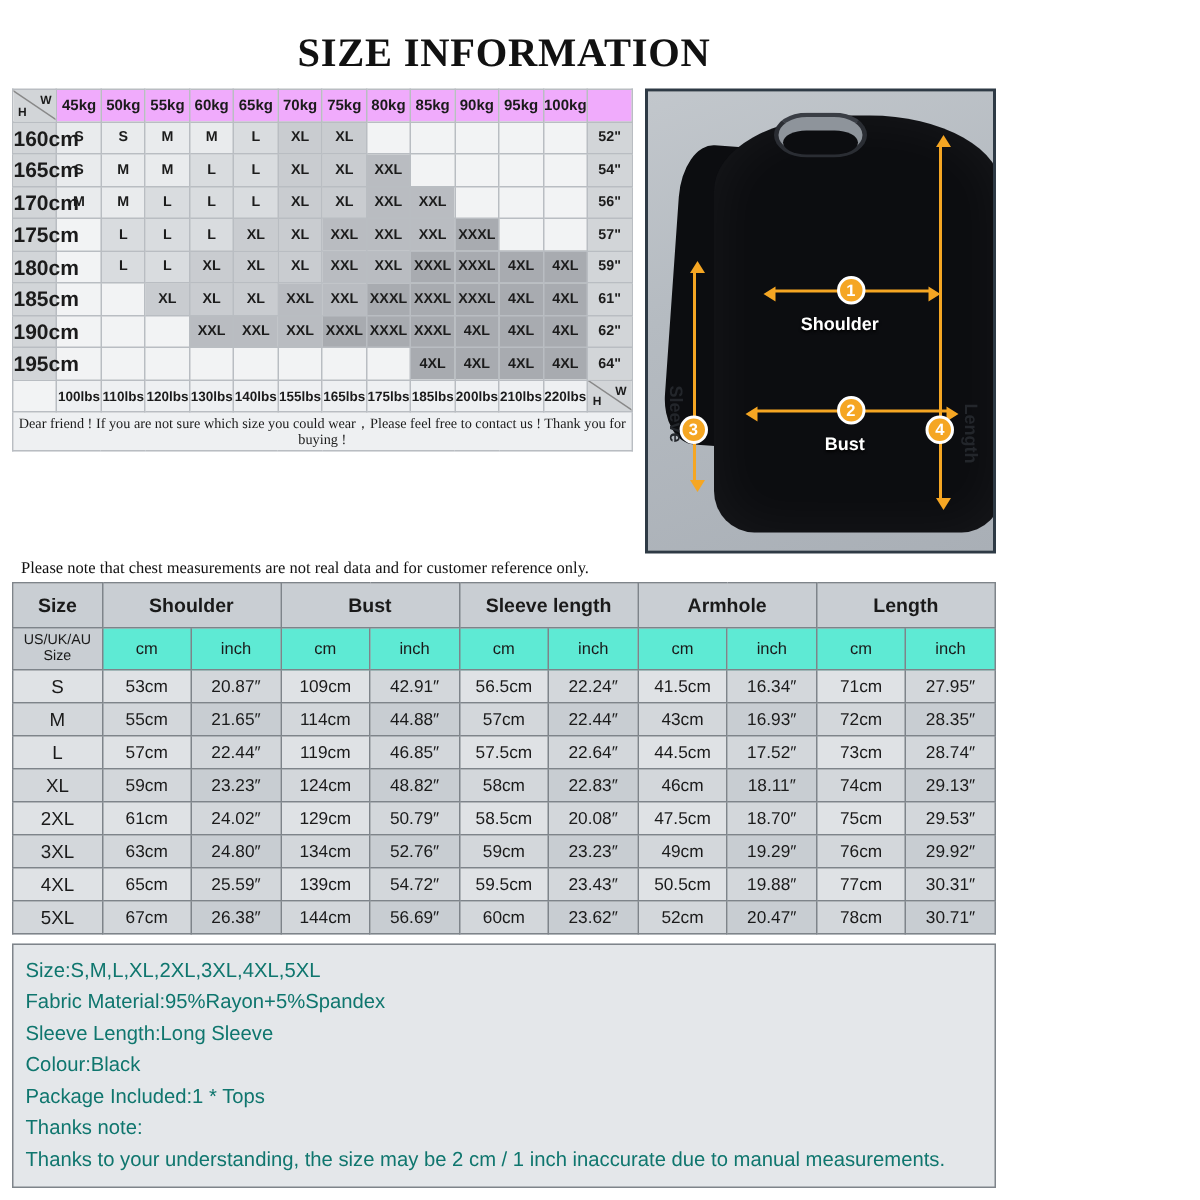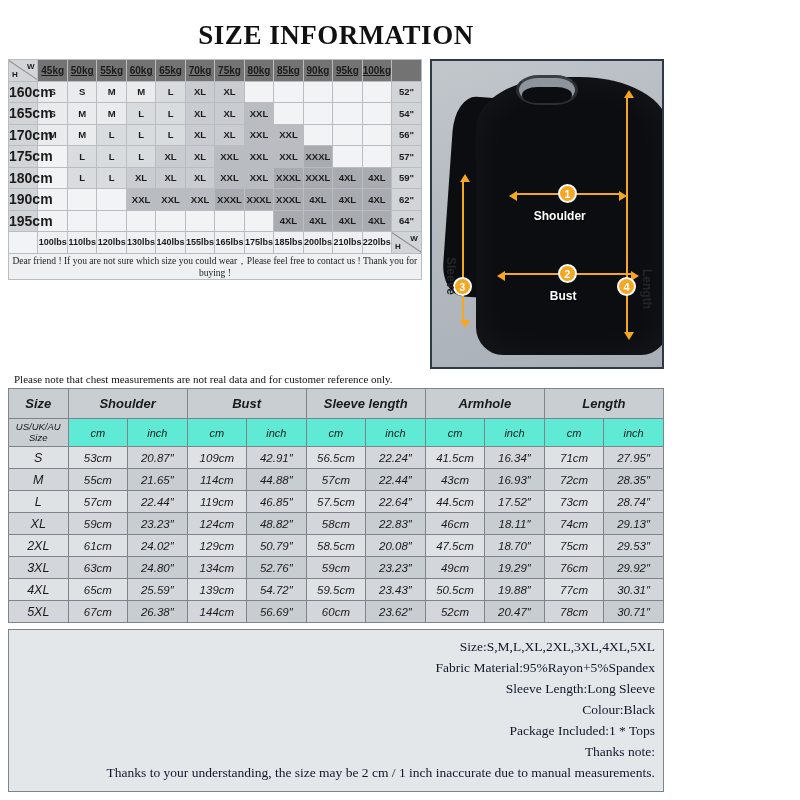--- a/index.html
+++ b/index.html
@@ -42,23 +42,22 @@
   table.matrix td {
     border: 1px solid #b9bdc2;
     text-align:center;
     height: 21.5px;
     color: #1b1b1b;
     font-weight: bold;
     padding:0;
     background: #eef0f2;
   }
   table.matrix td.hdr {
-    background: #737373;
+    background: #f0abfc;
     font-size: 10px;
-    text-decoration: underline;
   }
   table.matrix td.rowhdr {
     background: #d2d5d8;
     font-size: 14px;
   }
   table.matrix td.corner {
     background: #d2d5d8;
     position: relative;
     font-size: 8px;
   }
@@ -165,21 +164,20 @@
     padding: 4px 0 3px 14px;
   }
 
   
   .spec-wrap { padding: 0 8px; }
   table.spec {
     border-collapse: collapse;
     width: 100%;
     font-size: 11.5px;
     table-layout: fixed;
-    font-style: italic;
   }
   table.spec td, table.spec th {
     border:1px solid #7e848a;
     text-align:center;
     color:#1a1a1a;
     padding: 0;
     height: 22px;
     font-weight: normal;
   }
   table.spec .grp {
@@ -209,25 +207,24 @@
   table.spec tr.alt td.sz { background:#d3d7db; }
   table.spec tr.alt td.cm { background:#d3d7db; }
   table.spec tr.alt td.in { background:#c8cdd2; }
 
   
   .footer {
     margin: 6px 8px 0 8px;
     border:1px solid #7e848a;
     background:#e4e7ea;
     padding: 6px 8px 8px 8px;
-    font-family: Liberation Serif, serif;
+    font-family: Liberation Sans, sans-serif;
     font-size: 13.5px;
-    color:#0f172a;
+    color:#0f766e;
     line-height: 1.56;
-    text-align: right;
   }
 </style>
 </head>
 <body>
 
 <div class="page">
 
   <div class="title">SIZE INFORMATION</div>
 
   <div class="top-area">
@@ -329,20 +326,36 @@
               <td class="v3">XL</td>
               <td class="v4">XXL</td>
               <td class="v4">XXL</td>
               <td class="v5">XXXL</td>
               <td class="v5">XXXL</td>
               <td class="v5">4XL</td>
               <td class="v5">4XL</td>
               <td class="inch">59"</td>
             </tr>
             <tr>
+              <td class="rowhdr">185cm</td>
+              <td class="empty"></td>
+              <td class="empty"></td>
+              <td class="v3">XL</td>
+              <td class="v3">XL</td>
+              <td class="v3">XL</td>
+              <td class="v4">XXL</td>
+              <td class="v4">XXL</td>
+              <td class="v5">XXXL</td>
+              <td class="v5">XXXL</td>
+              <td class="v5">XXXL</td>
+              <td class="v5">4XL</td>
+              <td class="v5">4XL</td>
+              <td class="inch">61"</td>
+            </tr>
+            <tr>
               <td class="rowhdr">190cm</td>
               <td class="empty"></td>
               <td class="empty"></td>
               <td class="empty"></td>
               <td class="v4">XXL</td>
               <td class="v4">XXL</td>
               <td class="v4">XXL</td>
               <td class="v5">XXXL</td>
               <td class="v5">XXXL</td>
               <td class="v5">XXXL</td>

